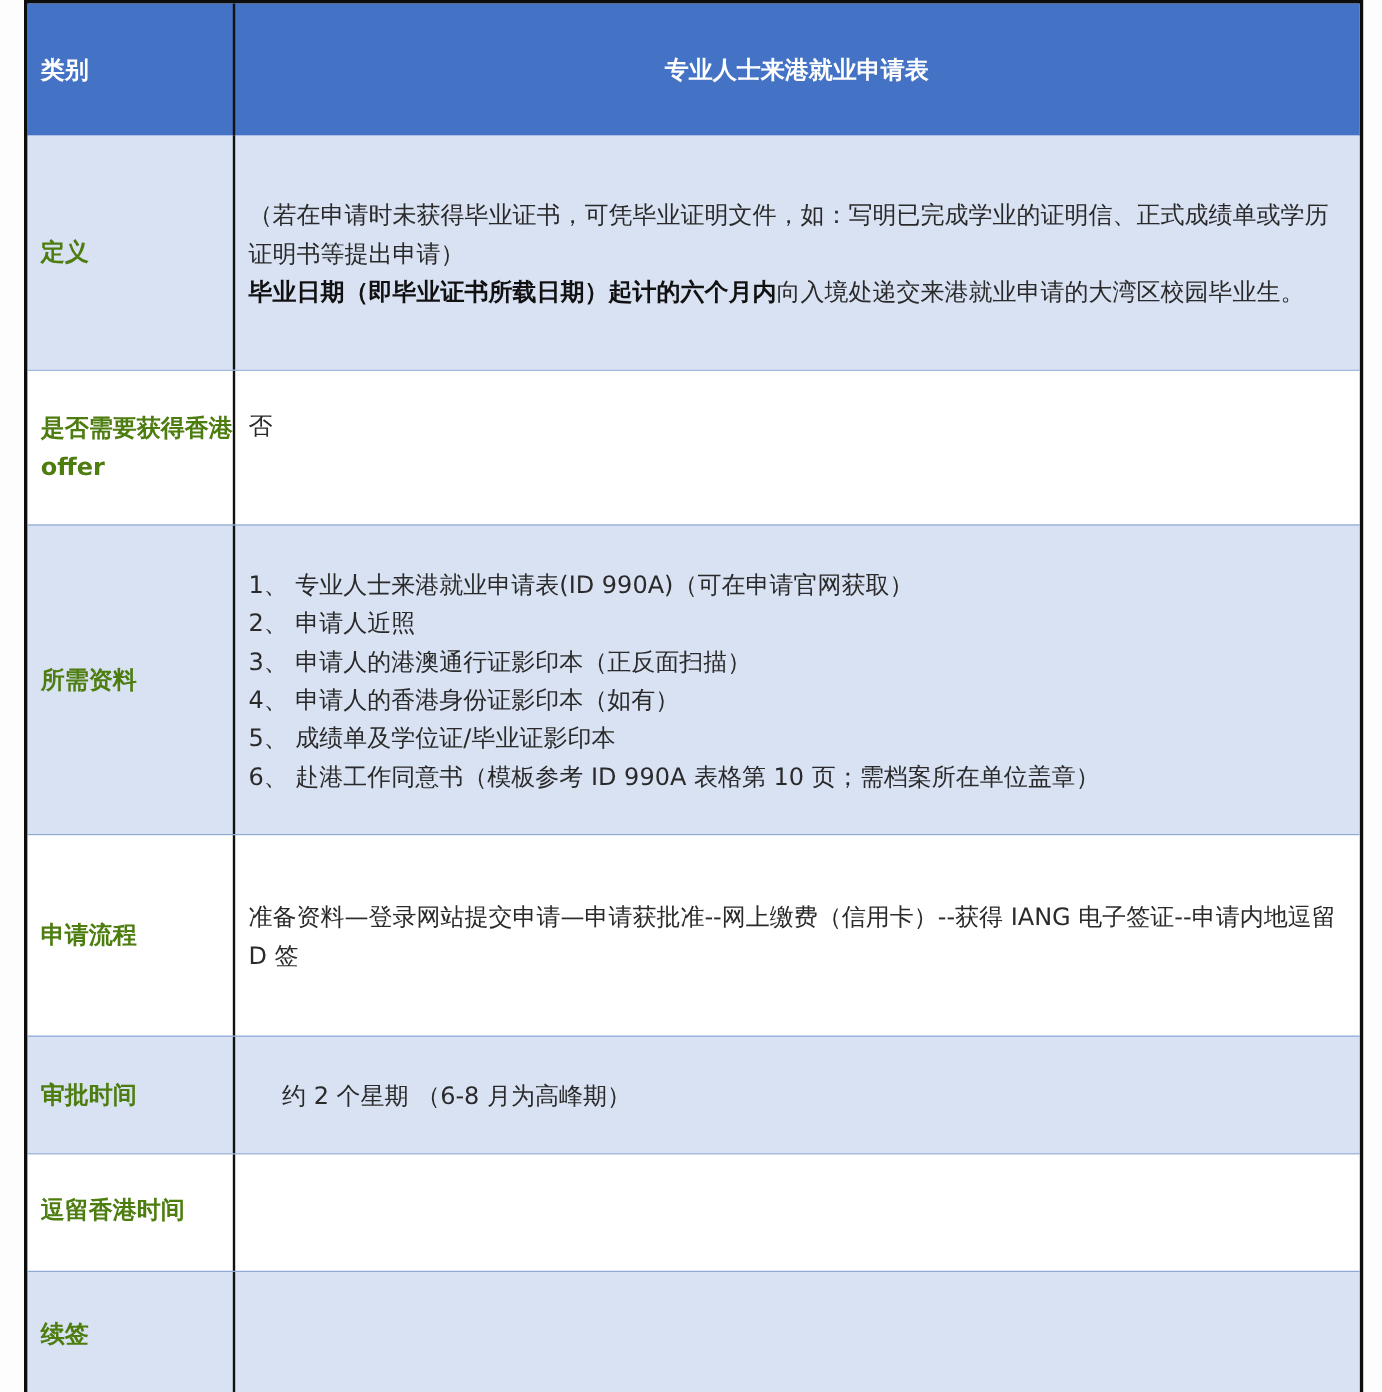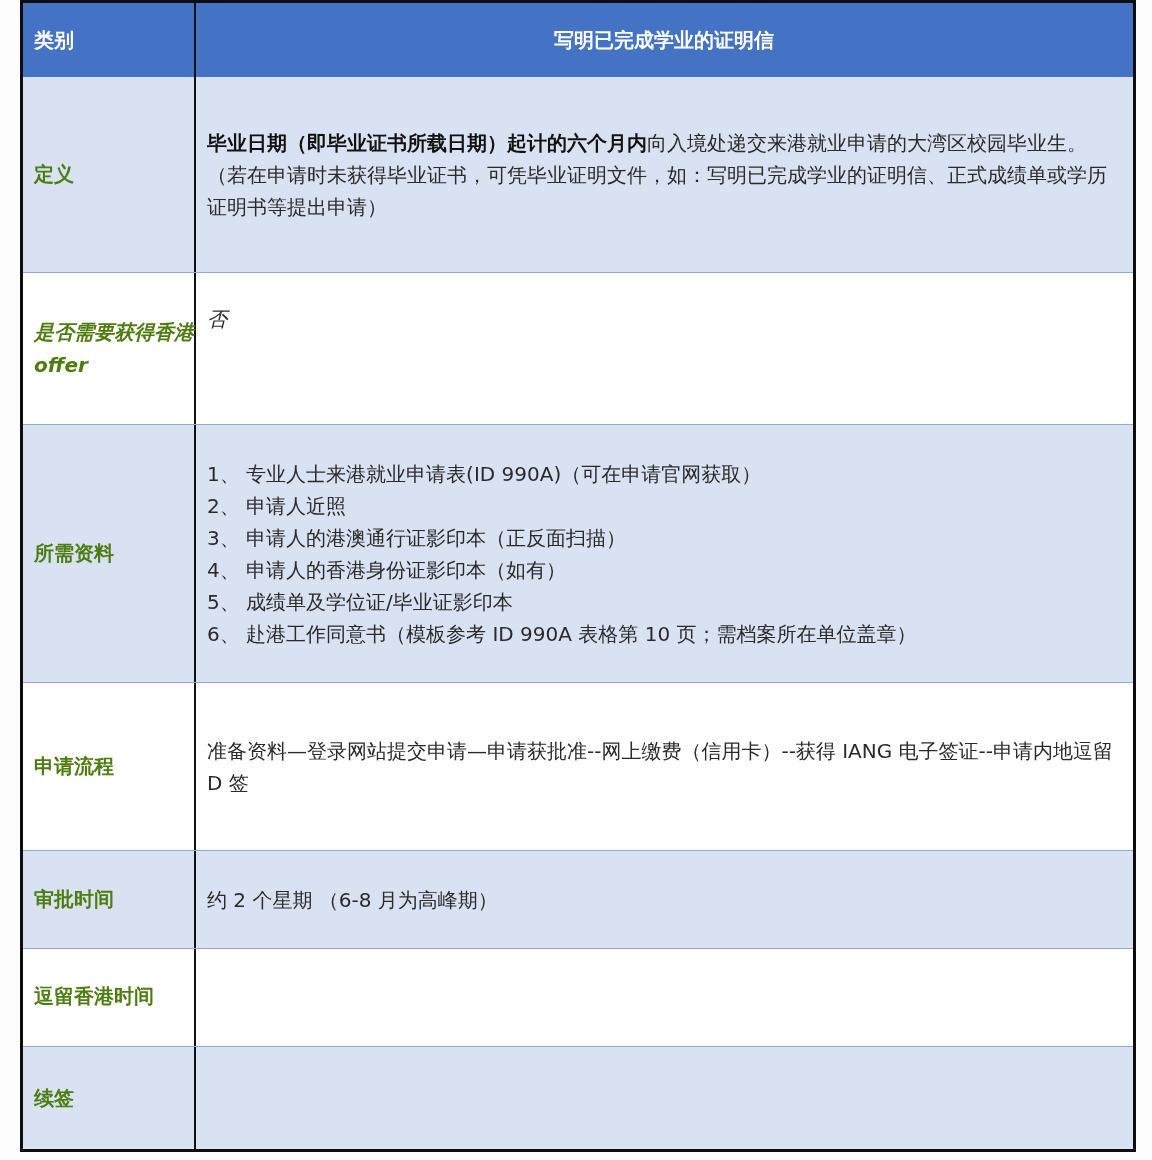--- a/index.html
+++ b/index.html
@@ -57,34 +57,34 @@
   .row.header .cell-value { align-items: center; }
   .bold { font-weight: bold; color: #111; }
   .top-align { justify-content: flex-start; padding-top: 29px; }
   .list-item { white-space: nowrap; }
 </style>
 </head>
 <body>
 
 <div class="table">
 
-  <div class="row header" style="height:74px;">
+  <div class="row header" style="height:110px;">
     <div class="cell-label">类别</div>
-    <div class="cell-value">写明已完成学业的证明信</div>
+    <div class="cell-value">专业人士来港就业申请表</div>
   </div>
 
   <div class="row shaded first" style="height:195px;">
     <div class="cell-label">定义</div>
     <div class="cell-value">
+      <div>（若在申请时未获得毕业证书，可凭毕业证明文件，如：写明已完成学业的证明信、正式成绩单或学历证明书等提出申请）</div>
       <div><span class="bold">毕业日期（即毕业证书所载日期）起计的六个月内</span><span>向入境处递交来港就业申请的大湾区校园毕业生。</span></div>
-      <div>（若在申请时未获得毕业证书，可凭毕业证明文件，如：写明已完成学业的证明信、正式成绩单或学历证明书等提出申请）</div>
     </div>
   </div>
 
-  <div class="row plain" style="height:152px;font-style:italic;">
+  <div class="row plain" style="height:129px;">
     <div class="cell-label">是否需要获得香港 offer</div>
     <div class="cell-value top-align" style="padding-top:30px;">
       <span>否</span>
     </div>
   </div>
 
   <div class="row shaded" style="height:258px;">
     <div class="cell-label">所需资料</div>
     <div class="cell-value">
       <div class="list-item">1、 专业人士来港就业申请表(ID 990A)（可在申请官网获取）</div>
@@ -94,21 +94,21 @@
       <div class="list-item">5、 成绩单及学位证/毕业证影印本</div>
       <div class="list-item">6、 赴港工作同意书（模板参考 ID 990A 表格第 10 页；需档案所在单位盖章）</div>
     </div>
   </div>
 
   <div class="row plain" style="height:168px;">
     <div class="cell-label">申请流程</div>
     <div class="cell-value">准备资料—登录网站提交申请—申请获批准--网上缴费（信用卡）--获得 IANG 电子签证--申请内地逗留 D 签</div>
   </div>
 
-  <div class="row shaded" style="height:98px;">
+  <div class="row shaded" style="height:98px;gap:28px;">
     <div class="cell-label">审批时间</div>
     <div class="cell-value">约 2 个星期 （6-8 月为高峰期）</div>
   </div>
 
   <div class="row plain" style="height:98px;font-family:Liberation Mono, monospace;">
     <div class="cell-label">逗留香港时间</div>
   </div>
 
   <div class="row shaded" style="height:103px;">
     <div class="cell-label">续签</div>

